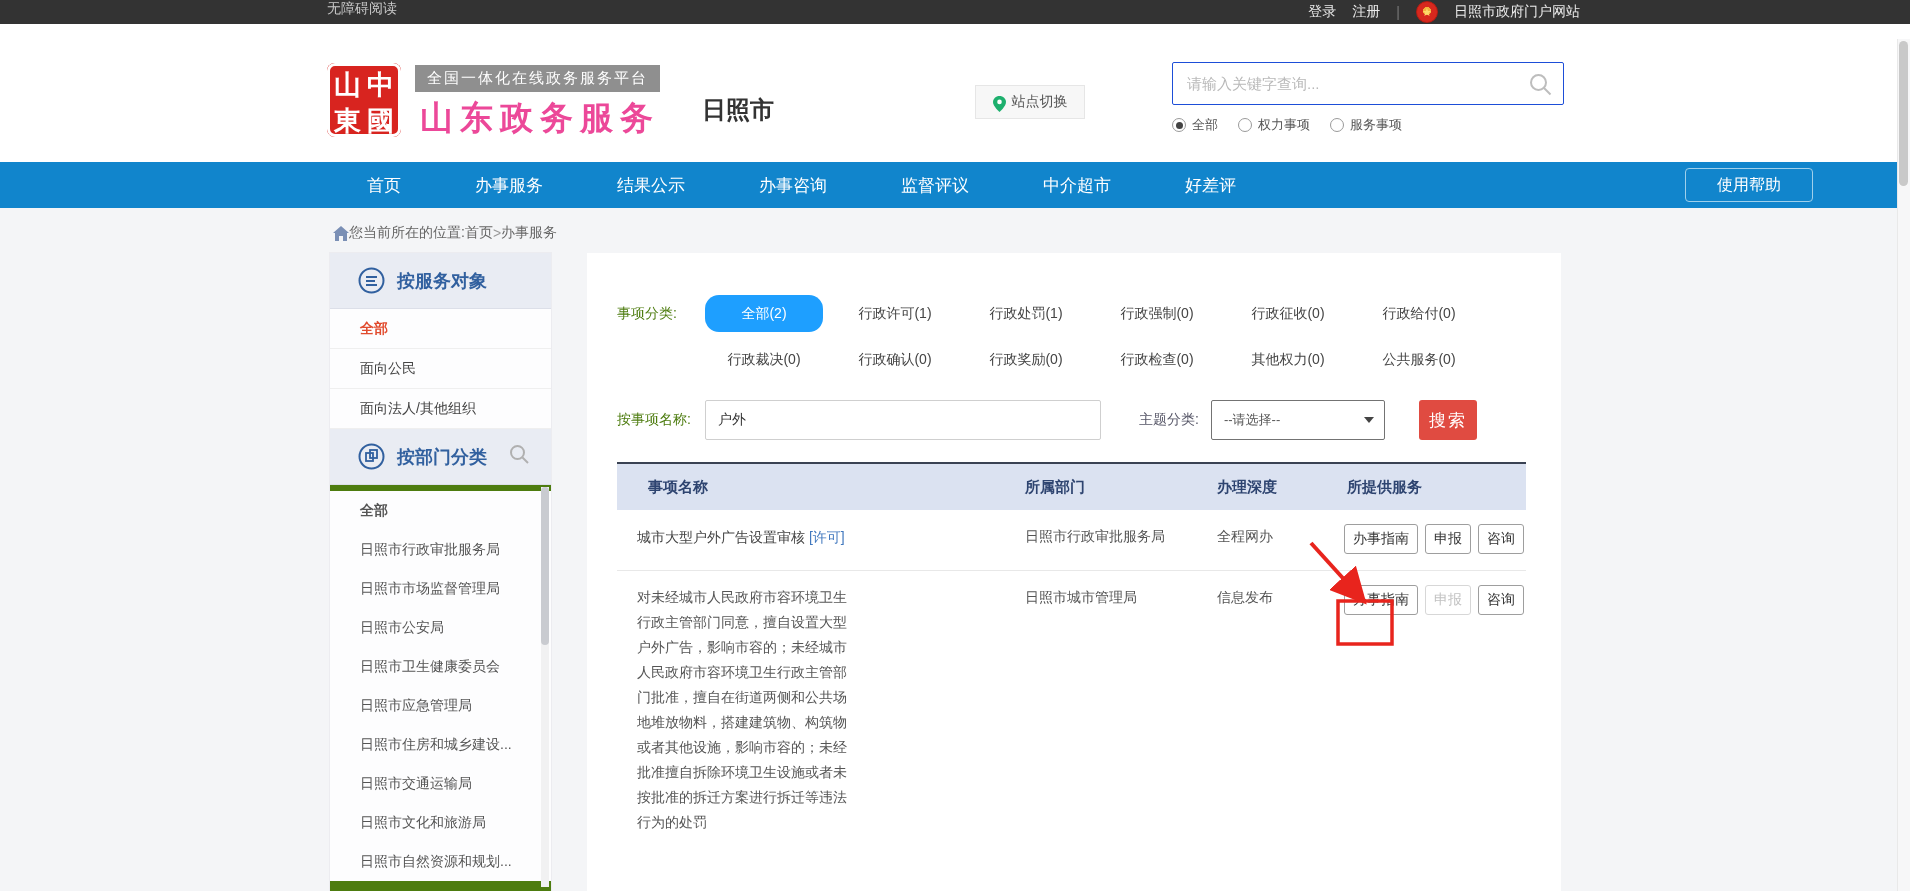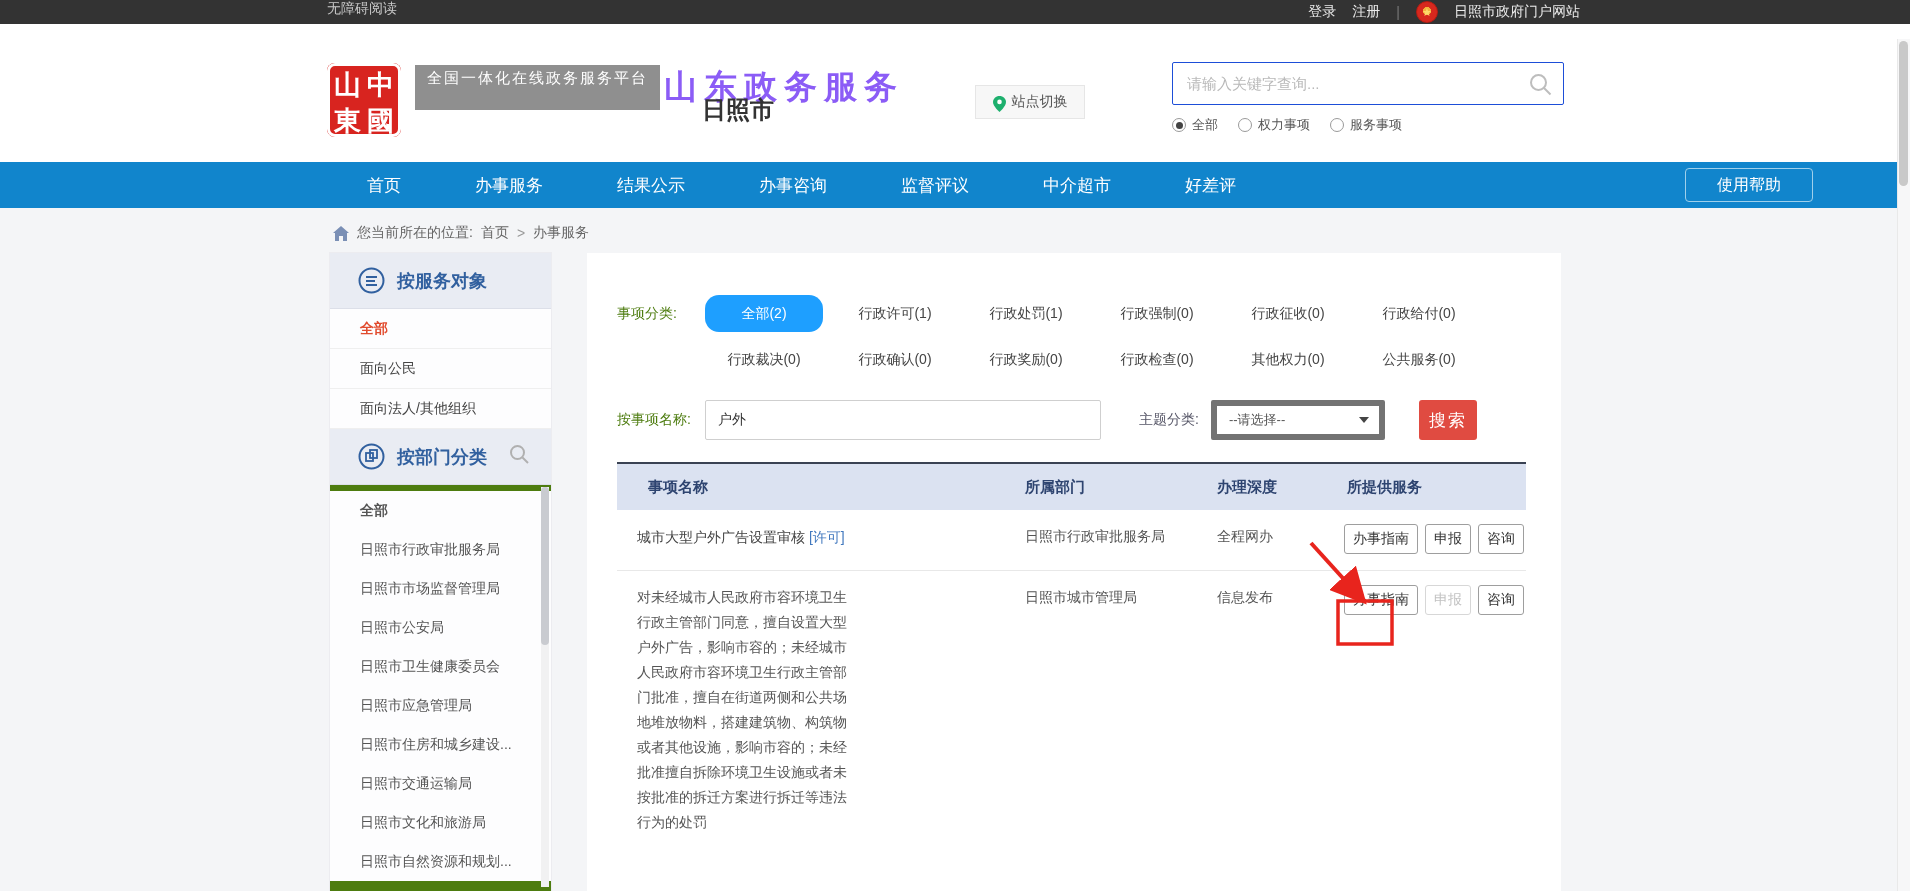--- a/index.html
+++ b/index.html
@@ -21,24 +21,24 @@
             color:#ffd86b; font-size:11px; line-height:1; }
 
   
   .header { position:absolute; left:0; top:39px; width:1910px; height:123px; background:#fff; }
   .logo { position:absolute; left:327px; top:24px; display:flex; align-items:flex-start; gap:14px; }
   .seal { width:74px; height:74px; background:#d8241f; border-radius:8px; color:#fff;
           display:grid; grid-template-columns:1fr 1fr; grid-template-rows:1fr 1fr;
           font-family:"Liberation Serif","DejaVu Serif",serif; font-size:27px; font-weight:bold;
           align-items:center; justify-items:center; padding:4px;
           box-shadow:inset 0 0 0 3px #fff, inset 0 0 0 5px #d8241f; }
-  .logo-text { display:flex; gap:4px; padding-top:2px;text-align:right; }
+  .logo-text { display:flex; flex-direction:column; gap:4px; padding-top:2px;text-align:right; }
   .platform-badge { display:inline-block; background:#8f8f8f; color:#fff; font-size:15px;
                     padding:4px 12px; width:max-content; letter-spacing:2px; }
-  .brand { font-size:33px; font-weight:bold; color:#8b5cf6; letter-spacing:7px; }
+  .brand { font-size:33px; font-weight:bold; color:#ec4899; letter-spacing:7px; }
   .city-name { position:absolute; left:702px; top:55px; font-size:24px; font-weight:bold; color:#333; }
   .site-switch { position:absolute; left:975px; top:46px; width:110px; height:34px;
                  background:#f7f7f7; border:1px solid #e6e6e6; display:flex; align-items:center;
                  justify-content:center; gap:7px; font-size:14px; color:#555; cursor:pointer; }
   .pin-icon { width:12px; height:12px; position:relative; }
   .pin-icon svg { display:block; }
   .search-wrap { position:absolute; left:1172px; top:23px; width:392px; }
   .search-box { width:392px; height:43px; border:1px solid #1d4ed8; border-radius:2px;
                 position:relative; background:#fff; }
   .search-box input { width:100%; height:100%; border:0; outline:none; padding:0 44px 0 14px;
@@ -57,21 +57,21 @@
          display:flex; align-items:center; }
   .nav-items { display:flex; align-items:center; gap:74px; padding-left:367px; }
   .nav-item { color:#fff; font-size:17px; cursor:pointer; white-space:nowrap; }
   .help-btn { position:absolute; right:97px; top:6px; width:128px; height:34px;
               border:1px solid #9fd0eb; border-radius:4px; color:#fff; font-size:16px;
               display:flex; align-items:center; justify-content:center; cursor:pointer; }
 
   
   .band { position:absolute; left:0; top:208px; width:1910px; height:683px; background:#f4f5f7; }
   .breadcrumb { position:absolute; left:333px; top:16px; display:flex; align-items:center;
-                gap:8px; font-size:14px; color:#666; }
+                font-size:14px; color:#666; }
   .breadcrumb .crumb { cursor:pointer; }
   .breadcrumb .sep { color:#999; }
 
   
   .sidebar { position:absolute; left:330px; top:45px; width:221px; height:638px; background:#4d7c0f;
              box-shadow:0 0 0 1px #ececf0; }
   .side-header { height:56px; background:#e9ecf3; display:flex; align-items:center; gap:12px;
                  padding-left:28px; border-bottom:1px solid #dcdfe8; }
   .side-header .t { font-size:18px; font-weight:bold; color:#31609f; }
   .side-mag { margin-left:10px; }
@@ -92,21 +92,21 @@
   .filter-label { width:88px; padding-top:10px; font-size:14px; color:#4d7c0f; flex:0 0 auto; }
   .cat-grid { display:grid; grid-template-columns:repeat(6,118px); column-gap:13px; row-gap:9px; }
   .cat-tab { height:37px; display:flex; align-items:center; justify-content:center; font-size:14px;
              color:#444; cursor:pointer; white-space:nowrap; }
   .cat-tab.active { background:#1e9fff; color:#fff;border-radius:14px; }
   .search-row { display:flex; align-items:center; margin-top:22px; }
   .name-input { width:396px; height:40px; border:1px solid #cfcfcf; border-radius:2px;
                 font-size:14px; color:#333; padding:0 12px; outline:none;
                 font-family:"Liberation Sans","DejaVu Sans",sans-serif; }
   .topic-label { margin-left:38px; font-size:14px; color:#556; }
-  .select-box { margin-left:12px; width:174px; height:40px; border:6px solid #737373; border-radius:2px;
+  .select-box { margin-left:12px; width:174px; height:40px; border:1px solid #737373; border-radius:2px;
                 display:flex; align-items:center; justify-content:space-between; padding:0 10px 0 12px;
                 font-size:13px; color:#555; cursor:pointer; background:#fff; }
   .caret { width:0; height:0; border-left:5px solid transparent; border-right:5px solid transparent;
            border-top:6px solid #444; }
   .search-btn { margin-left:34px; width:58px; height:40px; background:#e04b41; color:#fff;
                 font-size:17px; border:0; border-radius:3px; display:flex; align-items:center;
                 justify-content:center; cursor:pointer; letter-spacing:2px; }
   .stats { margin-top:32px; display:flex; align-items:center; justify-content:center; gap:14px; }
   .stats .txt { font-size:15px; color:#333; }
   .rule { margin-top:22px; border-bottom:2px solid #3a4253; width:909px; }

